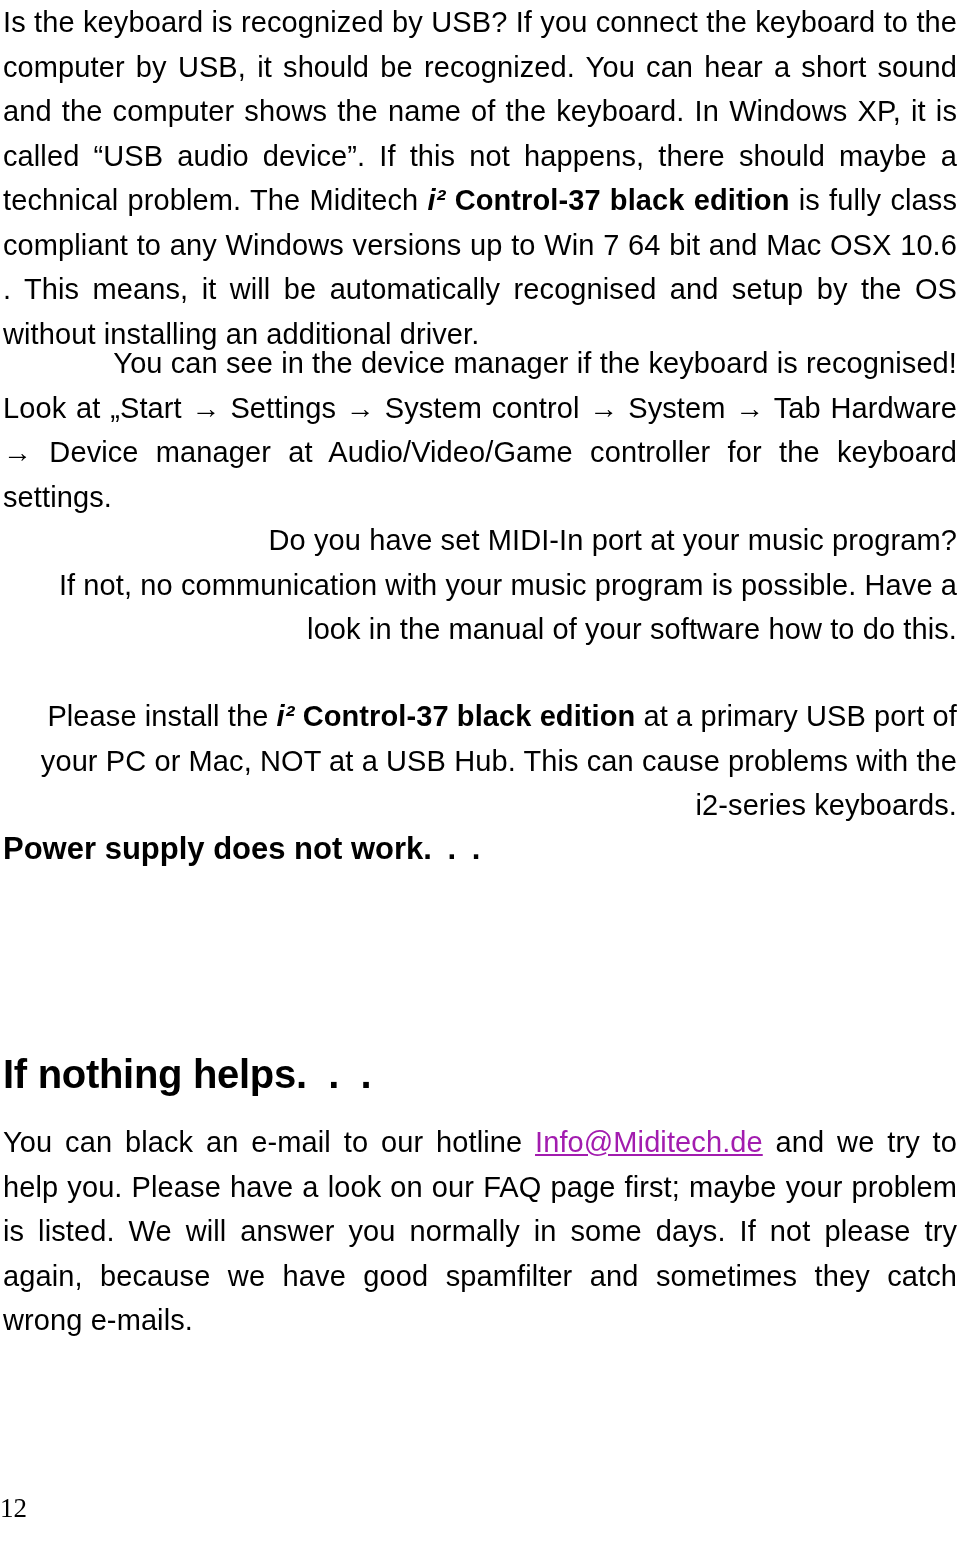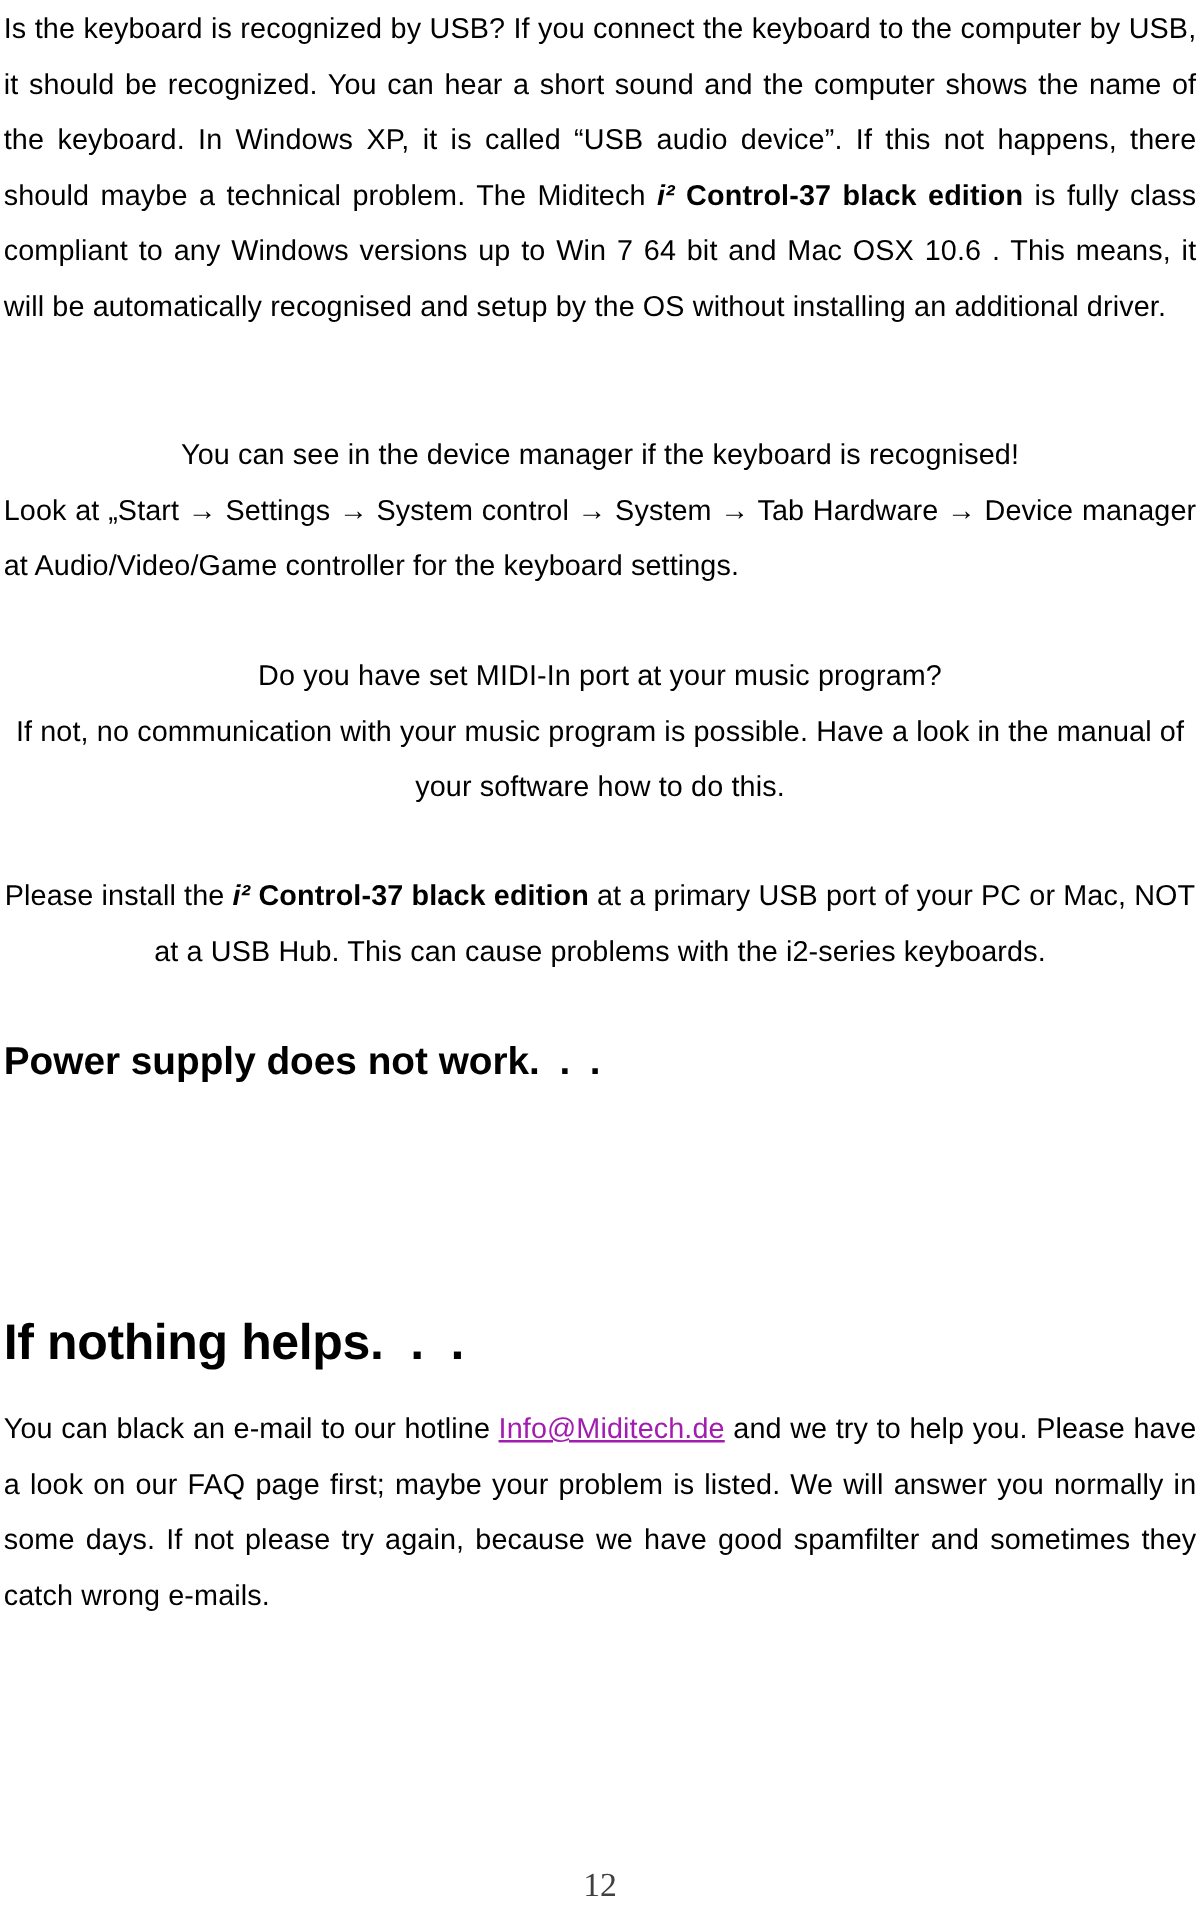--- a/index.html
+++ b/index.html
@@ -16,32 +16,32 @@
     overflow: hidden;
   }
   .page {
     position: relative;
     width: 960px;
     height: 1542px;
     box-sizing: border-box;
     padding: 0 3px;
   }
   .para {
-    font-size: 23px;
+    font-size: 29px;
     line-height: 44.5px;
     color: #000000;
     margin: 0;
     letter-spacing: 0.1px;
   }
   .justify {
     text-align: justify;
     text-align-last: left;
   }
   .left {
-    text-align: center;
+    text-align: right;
   }
   .bold {
     font-weight: bold;
   }
   .bolditalic {
     font-weight: bold;
     font-style: italic;
   }
   .dots {
     letter-spacing: 3.5px;
@@ -72,25 +72,24 @@
   .block-p3 { position: absolute; top: 518px;  left: 3px; width: 954px; }
   .block-p4 { position: absolute; top: 694px;  left: 3px; width: 954px; }
   .block-p5 { position: absolute; top: 827px;  left: 3px; width: 954px; }
   .block-p6 { position: absolute; top: 1048px; left: 3px; width: 954px; }
   .block-p7 { position: absolute; top: 1120px; left: 3px; width: 954px; }
   .pagenum {
     position: absolute;
     top: 1492px;
     left: 0;
     width: 960px;
-    text-align: center;
     font-family: "Liberation Serif", serif;
     font-size: 27px;
     line-height: 32px;
-    color: #404040;
+    color: #000000;
   }
 </style>
 </head>
 <body>
 
 <div class="page">
 
   <div class="block-p1">
     <p class="para justify"><span>Is the keyboard is recognized by USB?  If you connect the keyboard to the computer by USB, it should be recognized. You can hear a short sound and the computer shows the name of the keyboard. In Windows XP, it is called “USB audio device”. If this not happens, there should maybe a technical problem. The Miditech </span><span class="bolditalic">i²</span><span class="bold"> Control-37 black edition</span><span> is fully class compliant to any Windows versions up to Win 7 64 bit and Mac OSX 10.6 . This means, it will be automatically recognised and setup by the OS without installing an additional driver.</span></p>
   </div>

